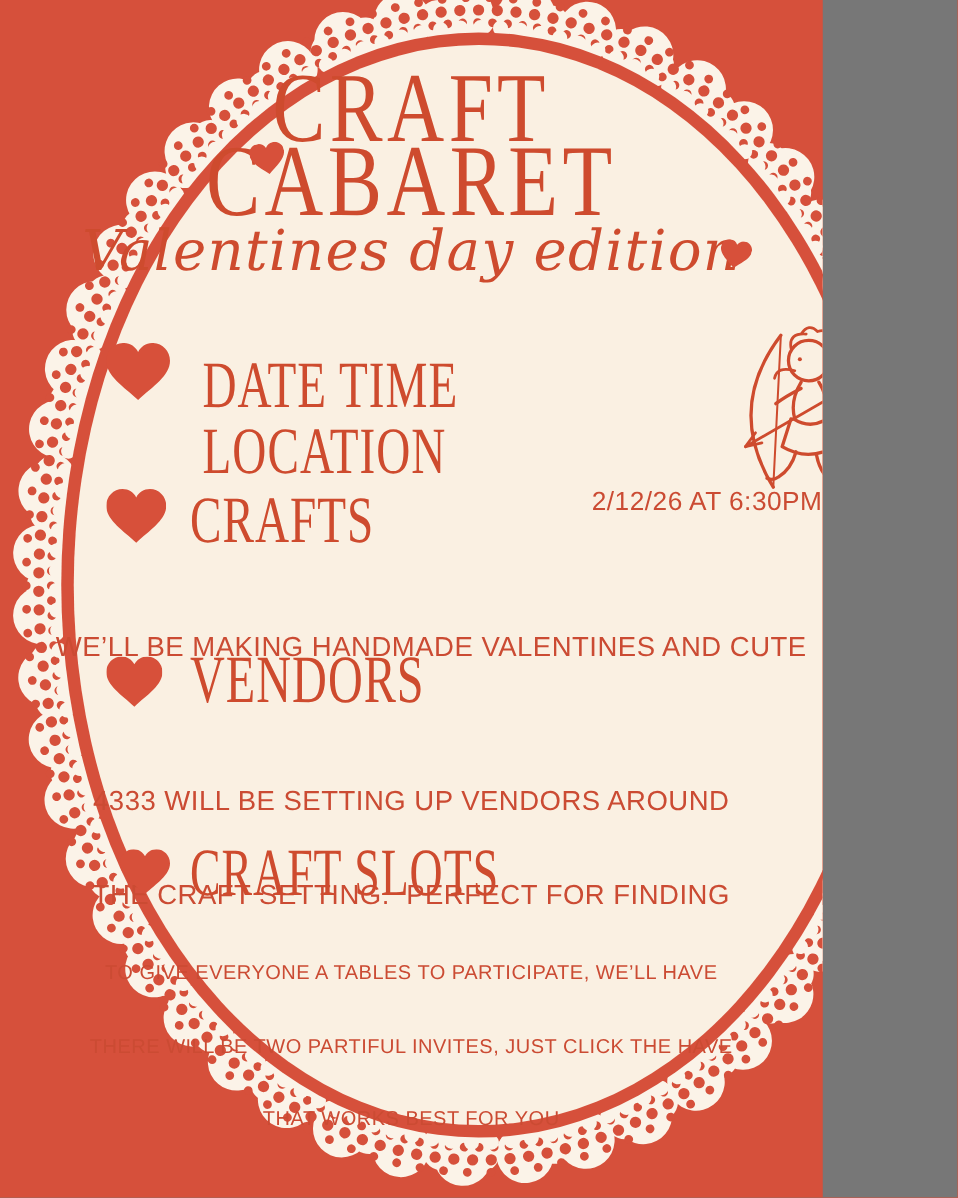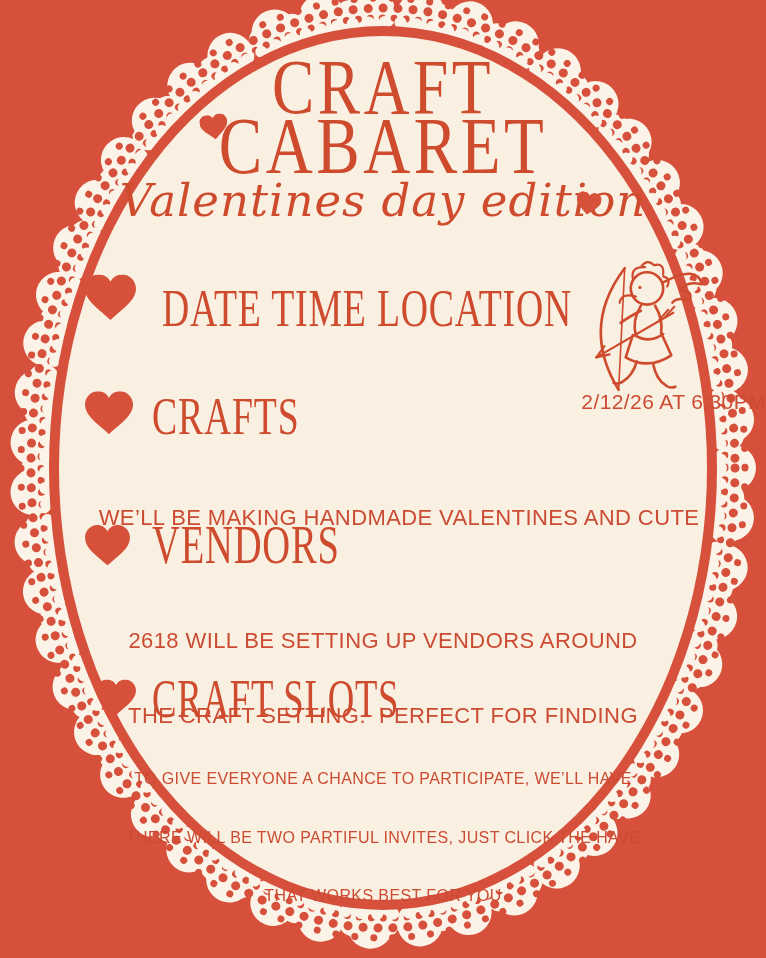--- a/index.html
+++ b/index.html
@@ -6,21 +6,21 @@
     --background:#D6503B;
     --doily:#FAF0E2;
     --lace:#FBF3E8;
     --accent:#CE4B2E;
     --body-text:#CB4B33;
     --heart:#D7503A;
   }
   html,body{margin:0;padding:0;}
   body{background:#777;font-family:"Liberation Sans",sans-serif;}
   .poster{
-    position:relative;width:766px;height:958px;overflow:hidden;
+    position:relative;width:658px;height:958px;overflow:hidden;
     background:var(--background);
   }
   .doily-svg{position:absolute;left:0;top:0;width:766px;height:958px;display:block;}
   .svg-bg{fill:var(--background);}
   .lace-dots{stroke:var(--lace);fill:none;stroke-linecap:round;}
   .lace-hole{stroke:var(--background);fill:none;stroke-linecap:round;}
   .lace-gap{fill:var(--background);}
   .doily-oval{fill:var(--doily);}
 
   
@@ -168,32 +168,32 @@
   </section>
 
   <section>
     <span class="heart heart-vendors">
       <svg viewBox="0 0 32 29">
           <use href="#heart-sym"></use>
         </svg>
     </span>
     <h2 class="sec-heading h-vendors">VENDORS</h2>
     <div class="sec-body b-vendors">
-      <span class="bl">2618 WILL BE SETTING UP VENDORS AROUND</span>
+      <span class="bl">4333 WILL BE SETTING UP VENDORS AROUND</span>
       <span class="bl">THE CRAFT SETTING.  PERFECT FOR FINDING</span>
     </div>
   </section>
 
   <section>
     <span class="heart heart-slots">
       <svg viewBox="0 0 32 29">
           <use href="#heart-sym"></use>
         </svg>
     </span>
     <h2 class="sec-heading h-slots">CRAFT SLOTS</h2>
     <div class="sec-body b-slots">
-      <span class="bl">TO GIVE EVERYONE A CHANCE TO PARTICIPATE, WE’LL HAVE</span>
+      <span class="bl">TO GIVE EVERYONE A TABLES TO PARTICIPATE, WE’LL HAVE</span>
       <span class="bl">THERE WILL BE TWO PARTIFUL INVITES, JUST CLICK THE HAVE</span>
       <span class="bl">THAT WORKS BEST FOR YOU</span>
     </div>
   </section>
 
 </div>
 
 </body></html>

